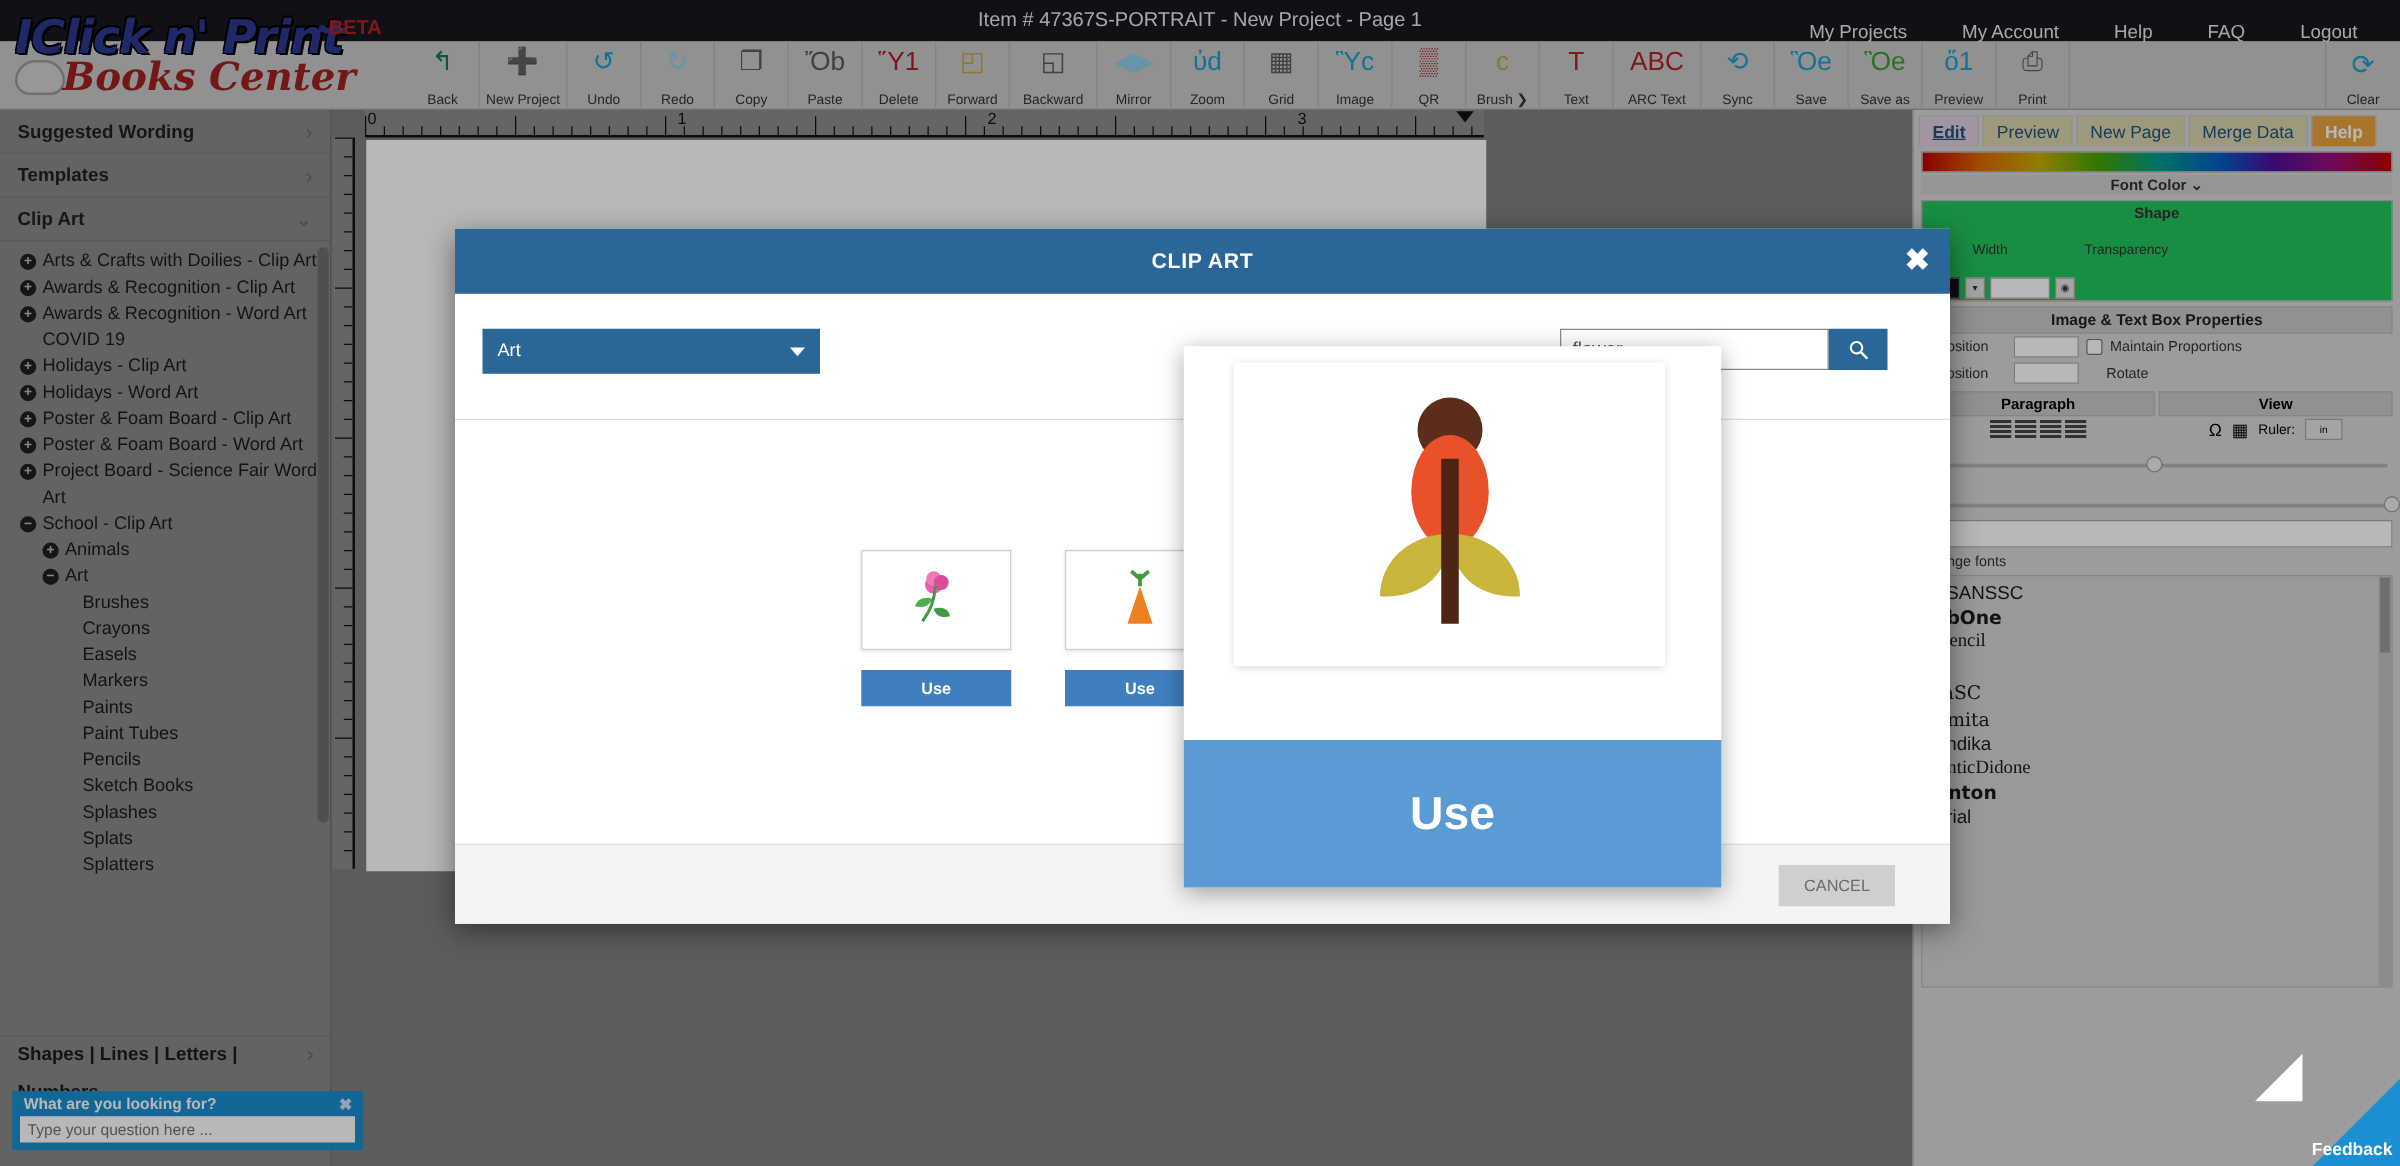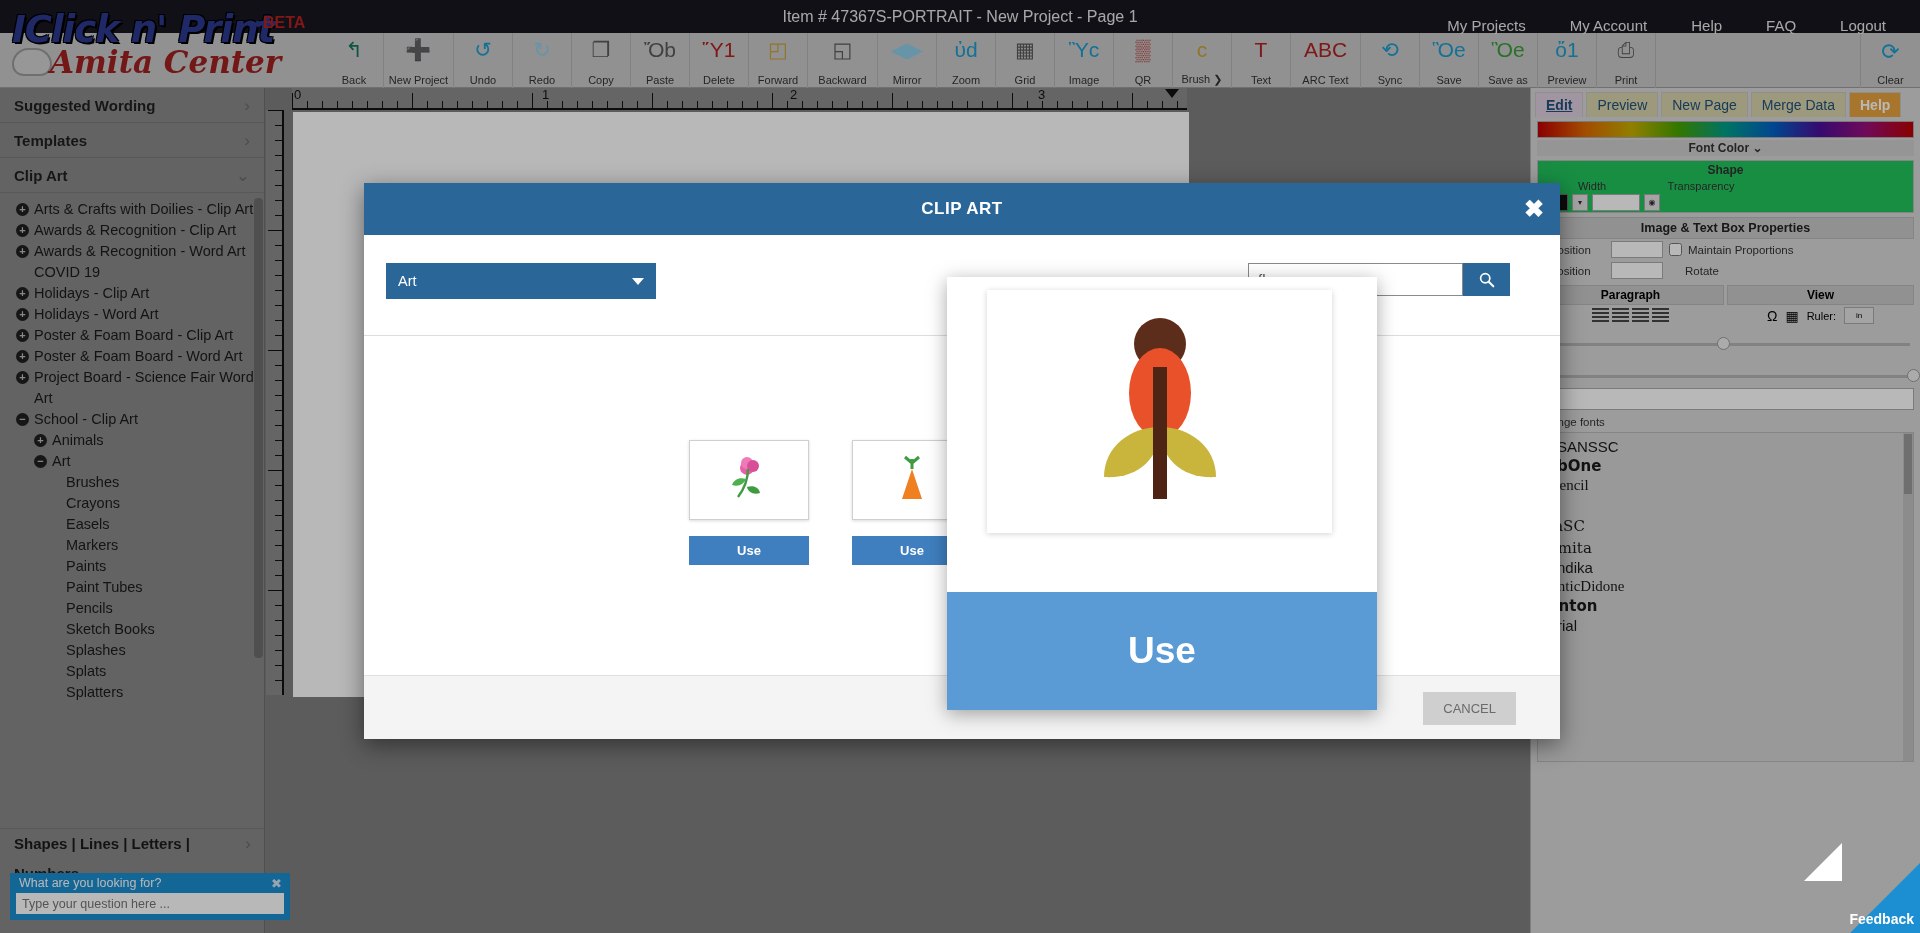--- a/index.html
+++ b/index.html
@@ -130,21 +130,21 @@
     color:#1b1b1b; border-top:1px solid #7b7b7b; background:#8a8a8a; cursor:pointer;
   }
   #sb-footer .chev { position:absolute; right:14px; top:0; color:#6a6a6a; font-weight:normal; font-size:17px;}
 
   
   #chat {
     position:absolute; left:10px; bottom:13px; width:280px; height:47px;
     background:#1b8fd1; border:1px solid #1b8fd1; z-index:30;
   }
   #chat .ch-title {
-    height:26px; line-height:19px; color:#fff; font-size:12.5px; font-weight:normal;
+    height:26px; line-height:19px; color:#fff; font-size:12.5px; font-weight:bold;
     padding-left:8px; position:relative;
   }
   #chat .ch-close { position:absolute; right:7px; top:0; color:#cfe6f5; font-size:13px; cursor:pointer;}
   #chat input {
     position:absolute; left:5px; right:5px; bottom:5px; height:21px;
     border:none; background:#fff; font-size:12.5px; color:#666; padding:2px 6px;
     font-family:"Liberation Sans", sans-serif;
   }
 
   
@@ -196,21 +196,21 @@
     margin:4px 6px 0 6px; height:17px;
     background:linear-gradient(to right,#c00000,#e06a00,#c8b000,#46a500,#00a08a,#0063c8,#4b0f9b,#9b0f7b,#c00000);
     border:1px solid #aaa; position:relative;
   }
   #rp-gradlabel {
     margin:2px 6px 0 6px; height:16px; background:#cfcfcf; text-align:center;
     font-size:12px; color:#333; font-weight:bold; line-height:16px;
   }
   .rp-box { margin:4px 6px; border:1px solid #b9b9b9; background:#22c55e; position:relative; }
   .rp-box .boxtitle { text-align:center; font-size:12px; font-weight:bold; color:#333; padding:2px 0; }
-  .rp-row { display:flex; align-items:center; font-size:11px; color:#333; padding:1px 4px; gap:4px;}
+  .rp-row { display:flex; align-items:center; font-size:11px; color:#333; padding:1px 4px; gap:4px;margin-top:14px;}
   .rp-row .lab { min-width:52px; text-align:center; }
   .rp-row input[type=text] {
     width:48px; height:17px; border:1px solid #aaa; background:#fff; font-size:11px;
     font-family:"Liberation Sans", sans-serif;
   }
   .swatch { width:26px; height:17px; background:#111; border:1px solid #777; display:inline-block;}
   .mini-sel { width:16px;height:17px;background:#e4e4e4;border:1px solid #aaa; font-size:8px; text-align:center; line-height:16px;}
   #rp-props-title {
     background:#c9c9c9; text-align:center; font-size:12.5px; font-weight:bold;
     color:#222; padding:3px 0; margin:4px 6px 0 6px; border:1px solid #b9b9b9;
@@ -354,21 +354,21 @@
     <a href="#">Help</a>
     <a href="#">FAQ</a>
     <a href="#">Logout</a>
   </nav>
 </div>
 
 <div id="logo">
   <div class="mouse"></div>
   <div class="l1">IClick n' Print</div>
   <div class="beta">BETA</div>
-  <div class="l2">Amita Center</div>
+  <div class="l2">Books Center</div>
 </div>
 
 <div id="toolbar">
   <div id="tools">
       <div class="tool">
         <span class="gl t-back">↰</span>
         <span class="lb">Back</span>
       </div>
       <div class="tool wide">
         <span class="gl t-dark">➕</span>

